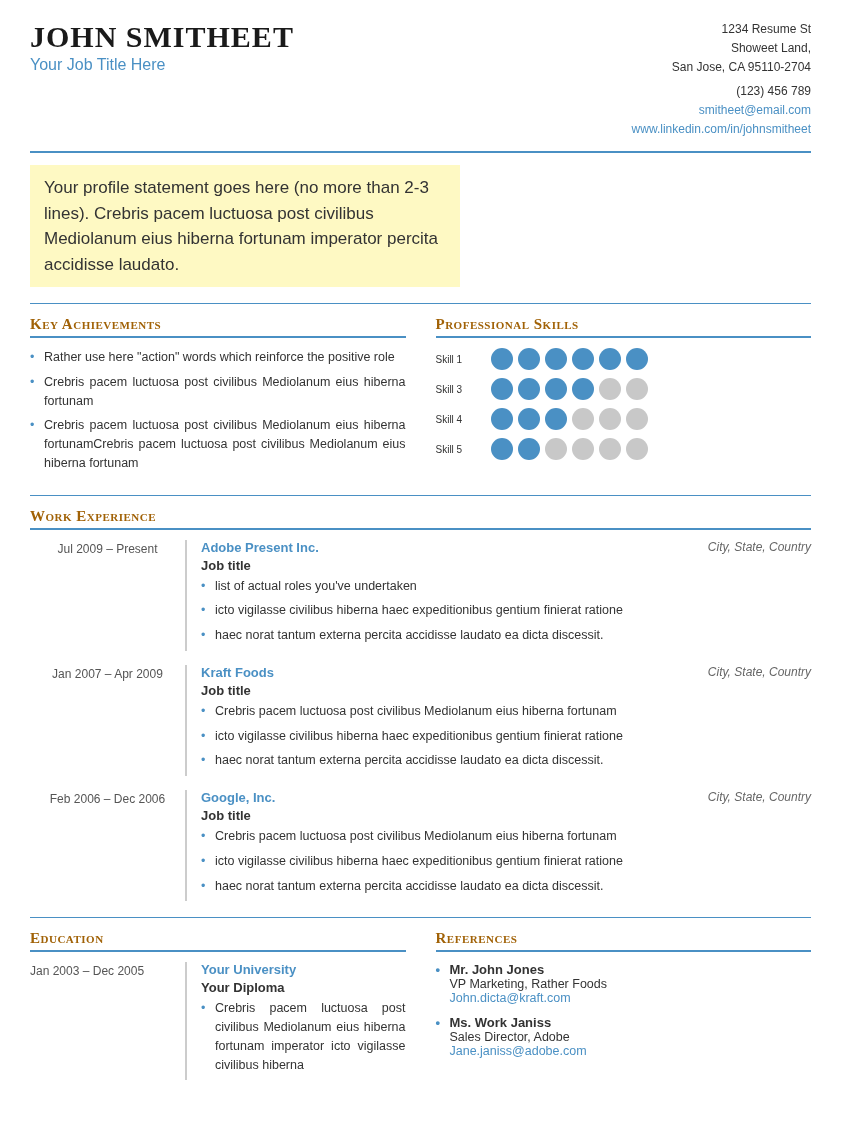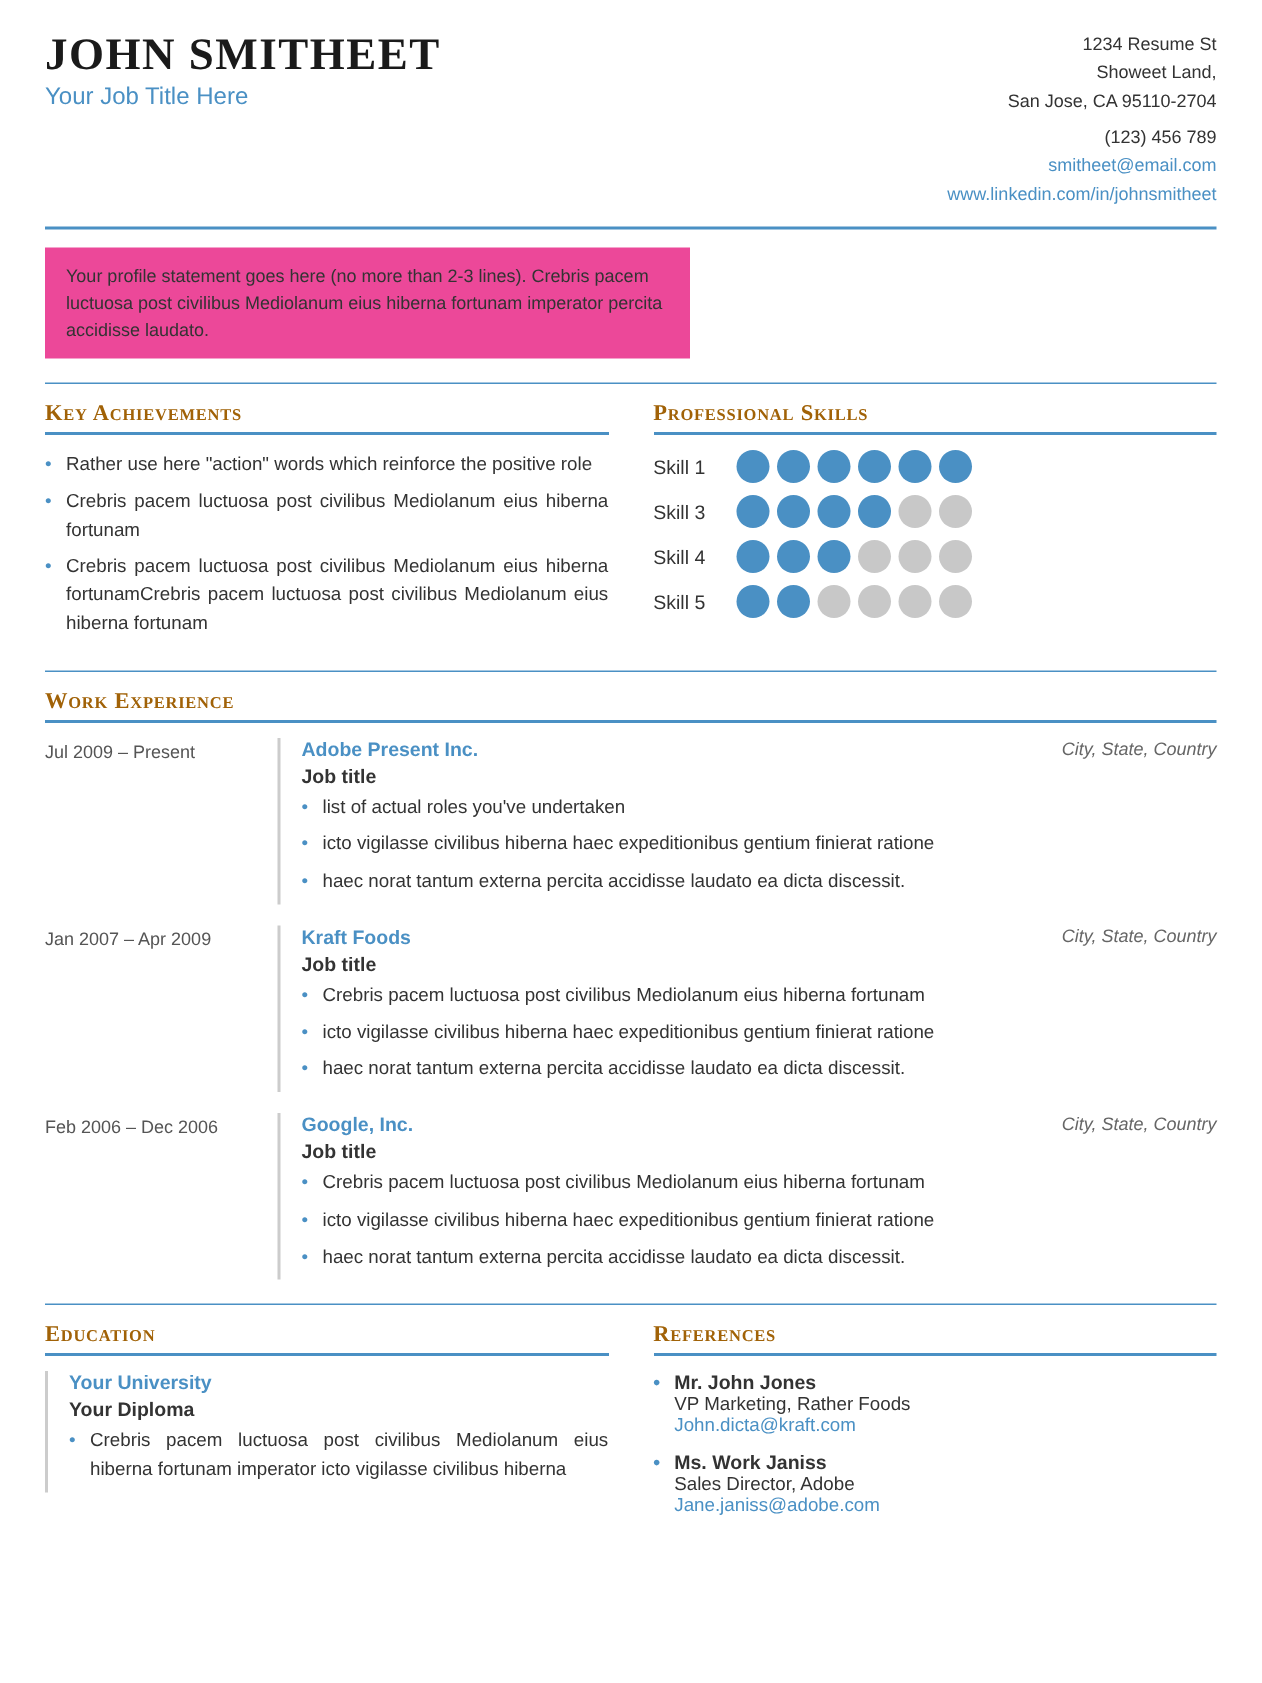--- a/index.html
+++ b/index.html
@@ -48,23 +48,23 @@
       line-height: 1.6;
       color: #333;
     }
     .header-right a, .header-right .link-blue {
       color: #4a90c4;
       text-decoration: none;
     }
 
     
     .profile-box {
-      background: #ec4899;
+      background: #fef9c3;
       padding: 10px 14px;
-      font-size: 12px;
+      font-size: 17px;
       line-height: 1.5;
       color: #333;
       margin-bottom: 16px;
       width: 55%;
     }
 
     
     .section-divider {
       border: none;
       border-top: 1px solid #4a90c4;
@@ -120,21 +120,21 @@
     }
 
     
     .skill-row {
       display: flex;
       align-items: center;
       margin-bottom: 8px;
     }
     .skill-label {
       width: 55px;
-      font-size: 13px;
+      font-size: 10px;
       color: #333;
     }
     .skill-dots {
       display: flex;
       gap: 5px;
     }
     .dot {
       width: 22px;
       height: 22px;
       border-radius: 50%;
@@ -154,20 +154,21 @@
     .work-entry {
       display: flex;
       margin-bottom: 14px;
     }
     .work-dates {
       width: 155px;
       min-width: 155px;
       font-size: 12px;
       color: #555;
       padding-top: 2px;
+      text-align: center;
     }
     .work-content {
       flex: 1;
       border-left: 2px solid #ccc;
       padding-left: 14px;
     }
     .work-company {
       color: #4a90c4;
       font-weight: bold;
       font-size: 13px;
@@ -389,20 +390,21 @@
     </div>
 </div>
 
 <hr class="section-divider">
 
 <div class="bottom-two-col">
   <div class="col-left">
     <div class="section-heading">Education</div>
     <div id="edu-entries">
         <div class="edu-entry">
+          <div class="edu-dates">Jan 2003 – Dec 2005</div>
           <div class="edu-content">
             <div class="edu-university">Your University</div>
             <div class="edu-diploma">Your Diploma</div>
             <ul class="bullet-list">
               <li style="text-align: justify;">Crebris pacem luctuosa post civilibus Mediolanum eius hiberna fortunam imperator icto vigilasse civilibus hiberna</li>
             </ul>
           </div>
         </div>
       </div>
   </div>

